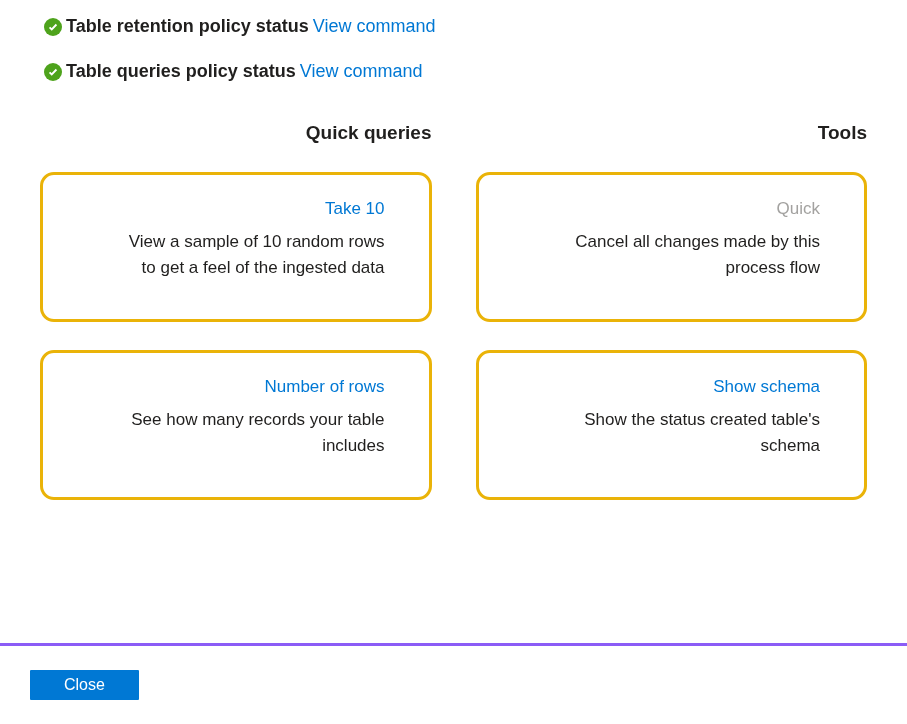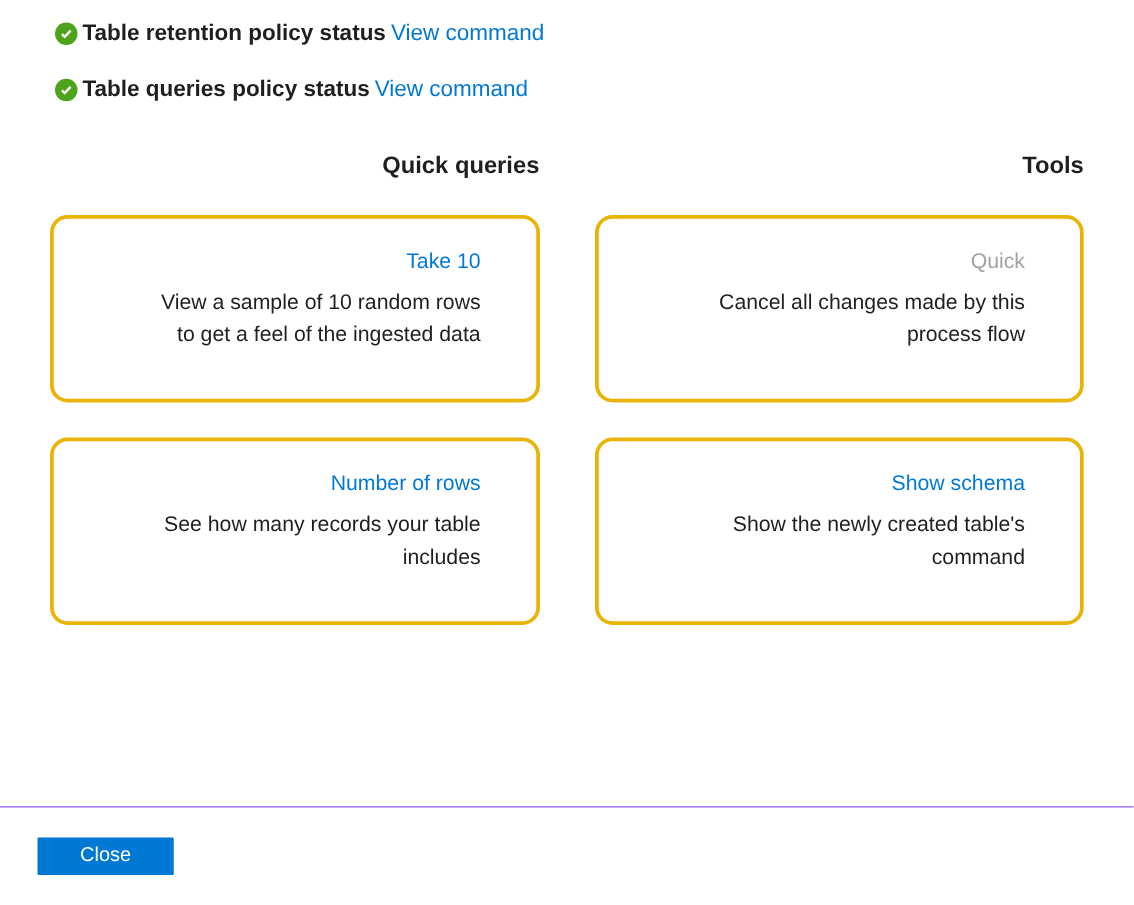--- a/index.html
+++ b/index.html
@@ -109,21 +109,21 @@
       font-size: 17px;
       color: #201f1e;
       line-height: 1.5;
       margin-left: 35px;
     }
     .footer {
       position: absolute;
       bottom: 0;
       left: 0;
       right: 0;
-      border-top: 1px solid #8b5cf6;
+      border-top: 3px solid #8b5cf6;
       padding: 24px 30px;
     }
     .btn-primary {
       background: #0078d4;
       color: #fff;
       border: none;
       font-size: 16px;
       padding: 6px 34px;
       cursor: pointer;
       font-family: inherit;
@@ -173,21 +173,21 @@
     <div class="col">
       <div class="col-heading">Tools</div>
 
       <div class="card">
         <div class="card-title disabled">Quick</div>
         <div class="card-desc">Cancel all changes made by this process flow</div>
       </div>
 
       <div class="card">
         <div class="card-title">Show schema</div>
-        <div class="card-desc">Show the newly created table's command</div>
+        <div class="card-desc">Show the status created table's schema</div>
       </div>
     </div>
   </div>
 </div>
 
 <div class="footer">
   <button class="btn-primary">Close</button>
 </div>
 
 </body></html>

